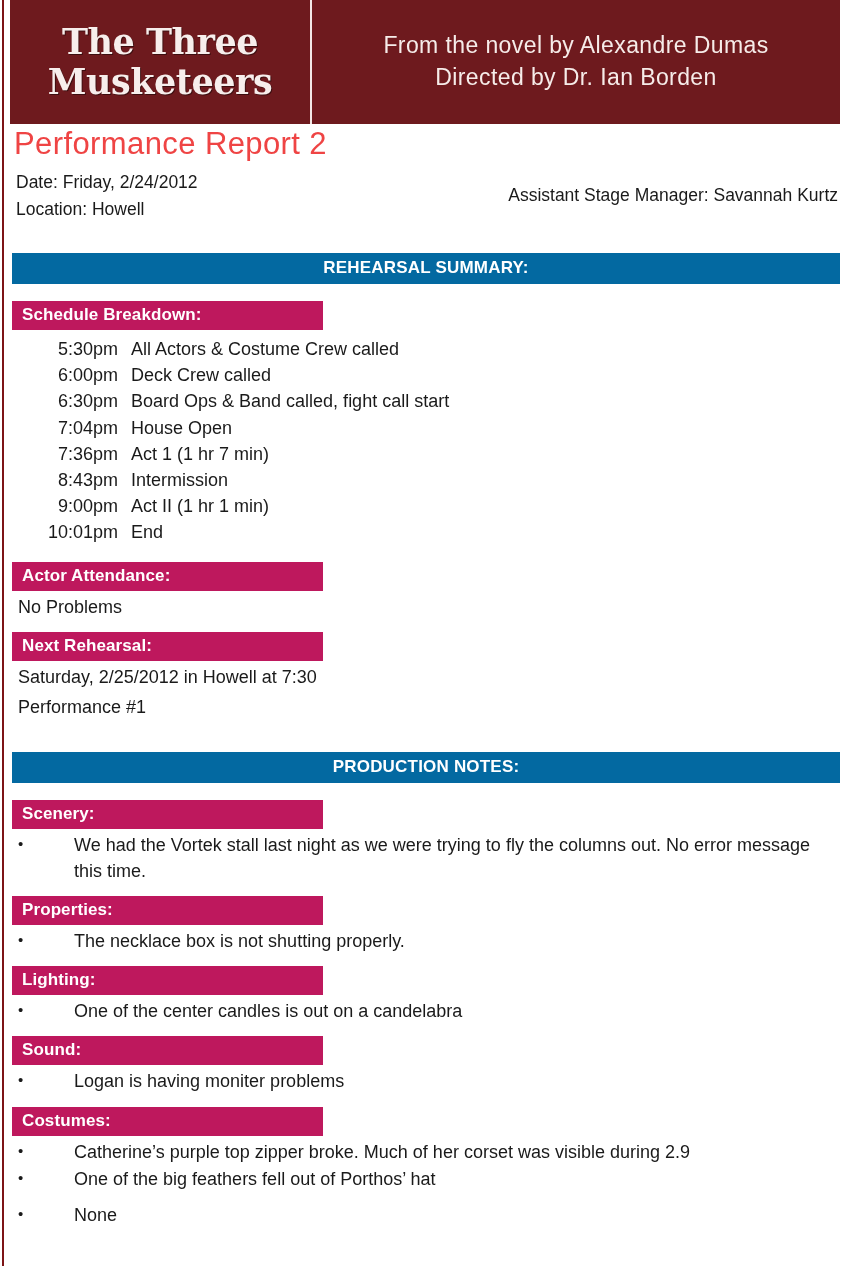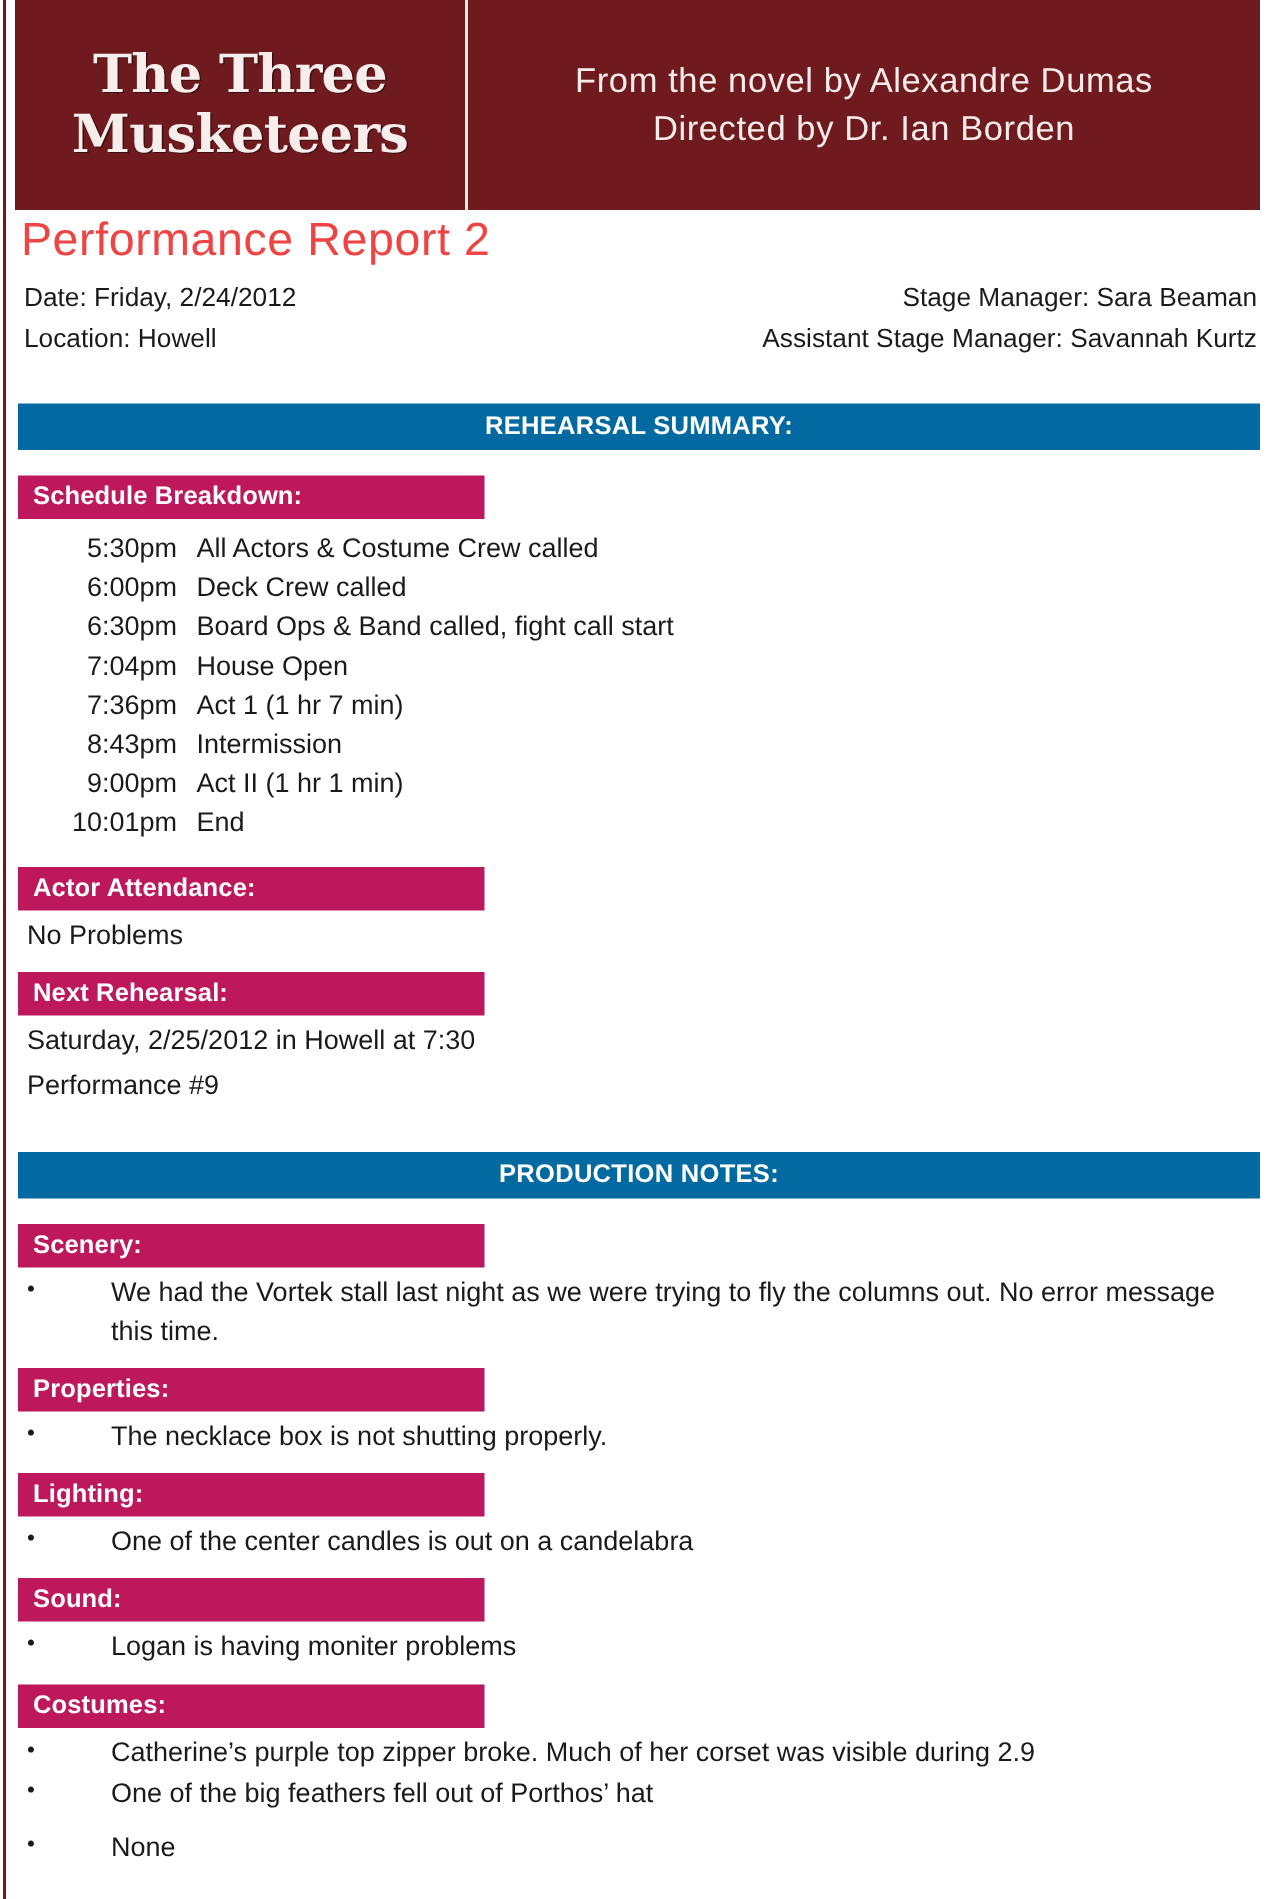--- a/index.html
+++ b/index.html
@@ -31,21 +31,21 @@
     top: 0;
     width: 2px;
     height: 1266px;
     background: #7d1416;
   }
 
   
   .masthead {
     position: relative;
     margin: 0 10px 0 10px;
-    height: 140px;
+    height: 124px;
     display: flex;
     background: #6e1a1e;
     overflow: hidden;
   }
   .masthead-title-panel {
     width: 300px;
     flex: 0 0 300px;
     display: flex;
     align-items: center;
     justify-content: center;
@@ -217,21 +217,20 @@
   </div>
 
   <div class="report-title">Performance Report 2</div>
 
   <div class="meta-row">
     <div class="meta-col-left">
       <div class="meta-line">Date: Friday, 2/24/2012</div>
       <div class="meta-line">Location: Howell</div>
     </div>
     <div class="meta-col-right">
-      <div class="meta-line">Stage Manager: Sara Beaman</div>
       <div class="meta-line">Assistant Stage Manager: Savannah Kurtz</div>
     </div>
   </div>
 
   <div class="spacer-lg"></div>
 
   <div class="section-bar">REHEARSAL SUMMARY:</div>
 
   <div class="spacer-md"></div>
 
@@ -276,21 +275,21 @@
 
   <div class="spacer-md"></div>
 
   <div class="subsection-bar">Actor Attendance:</div>
   <div class="plain-line">No Problems</div>
 
   <div class="spacer-sm"></div>
 
   <div class="subsection-bar">Next Rehearsal:</div>
   <div class="plain-line">Saturday, 2/25/2012 in Howell at 7:30</div>
-  <div class="plain-line">Performance #9</div>
+  <div class="plain-line">Performance #1</div>
 
   <div class="spacer-lg"></div>
 
   <div class="section-bar">PRODUCTION NOTES:</div>
 
   <div class="spacer-md"></div>
 
   <div class="subsection-bar">Scenery:</div>
   <div class="bullet-list">
     <div class="bullet-item">

